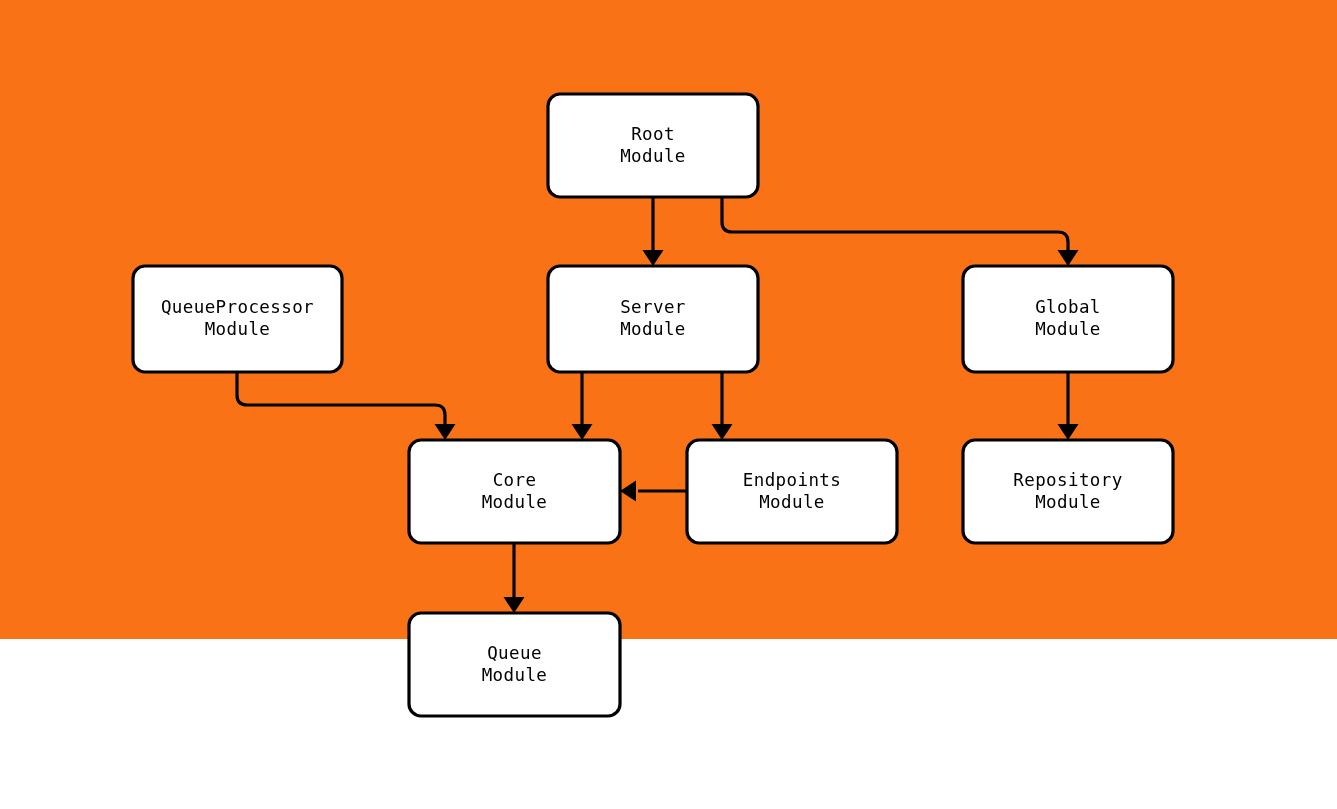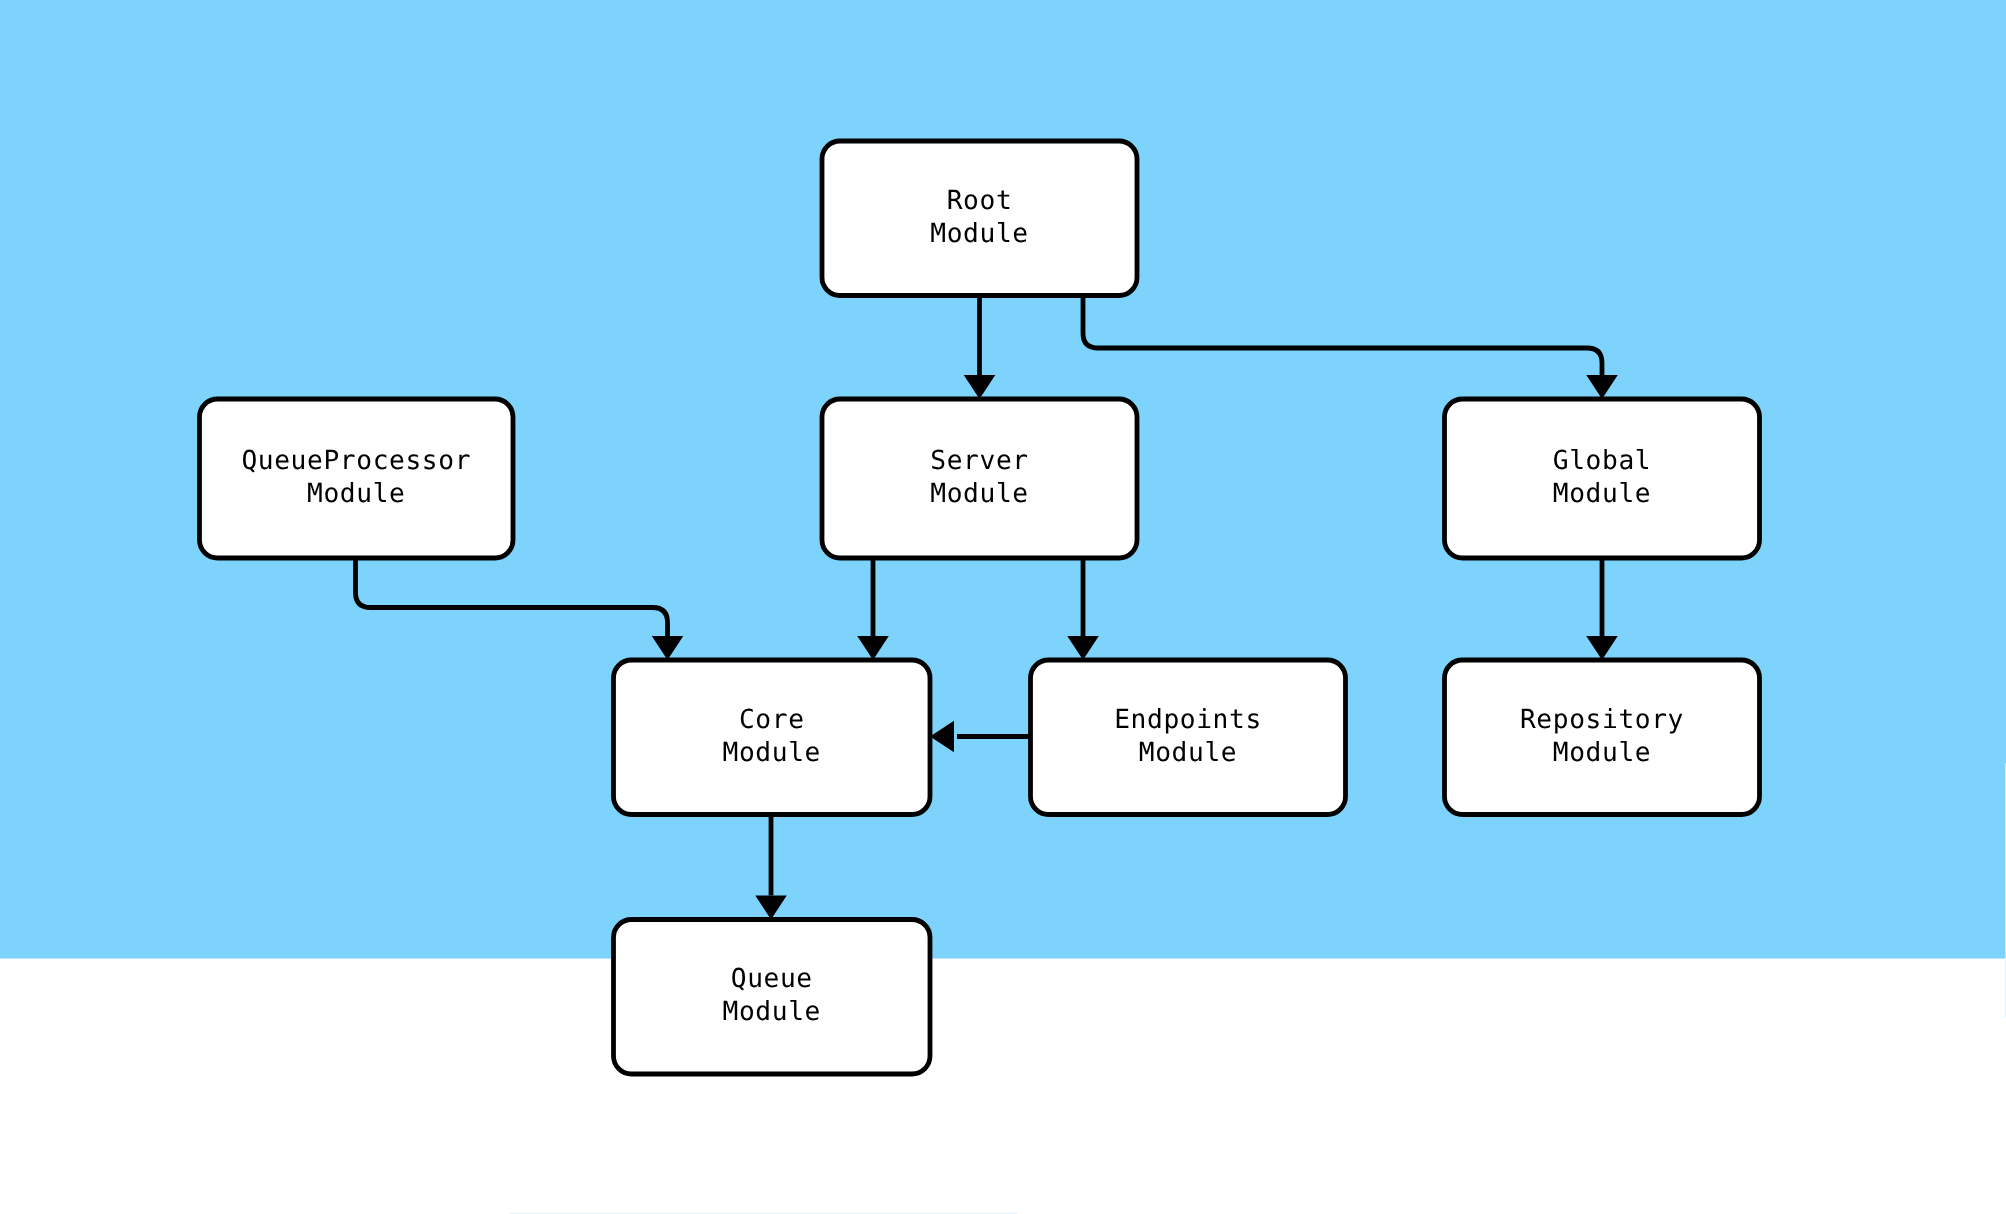--- a/index.html
+++ b/index.html
@@ -11,21 +11,21 @@
   body {
     width: 1337px;
     height: 809px;
     overflow: hidden;
     font-family: "DejaVu Sans Mono", "Liberation Mono", monospace;
   }
   #diagram-root {
     position: relative;
     width: 1337px;
     height: 639px;
-    background: #7dd3fc;
+    background: #f97316;
   }
   svg#diagram-canvas {
     display: block;
     width: 1337px;
     height: 809px;
   }
   .node-box {
     fill: #ffffff;
     stroke: #000000;
     stroke-width: 3.2;

